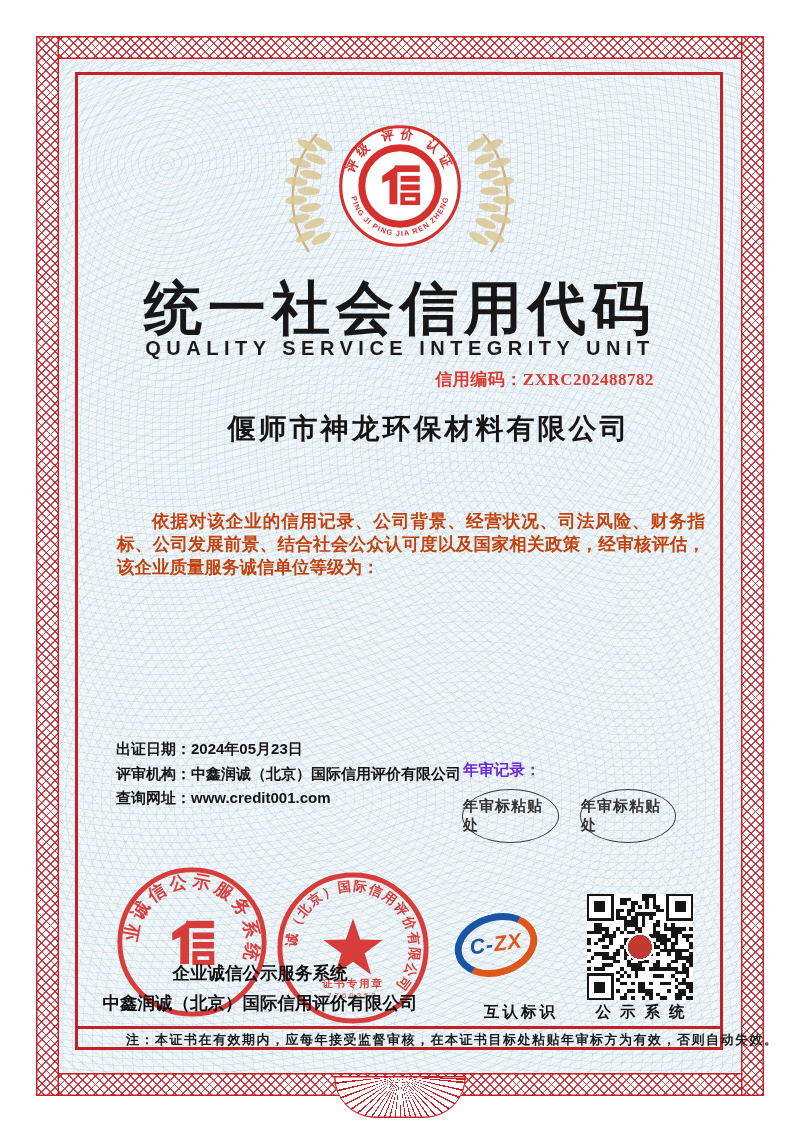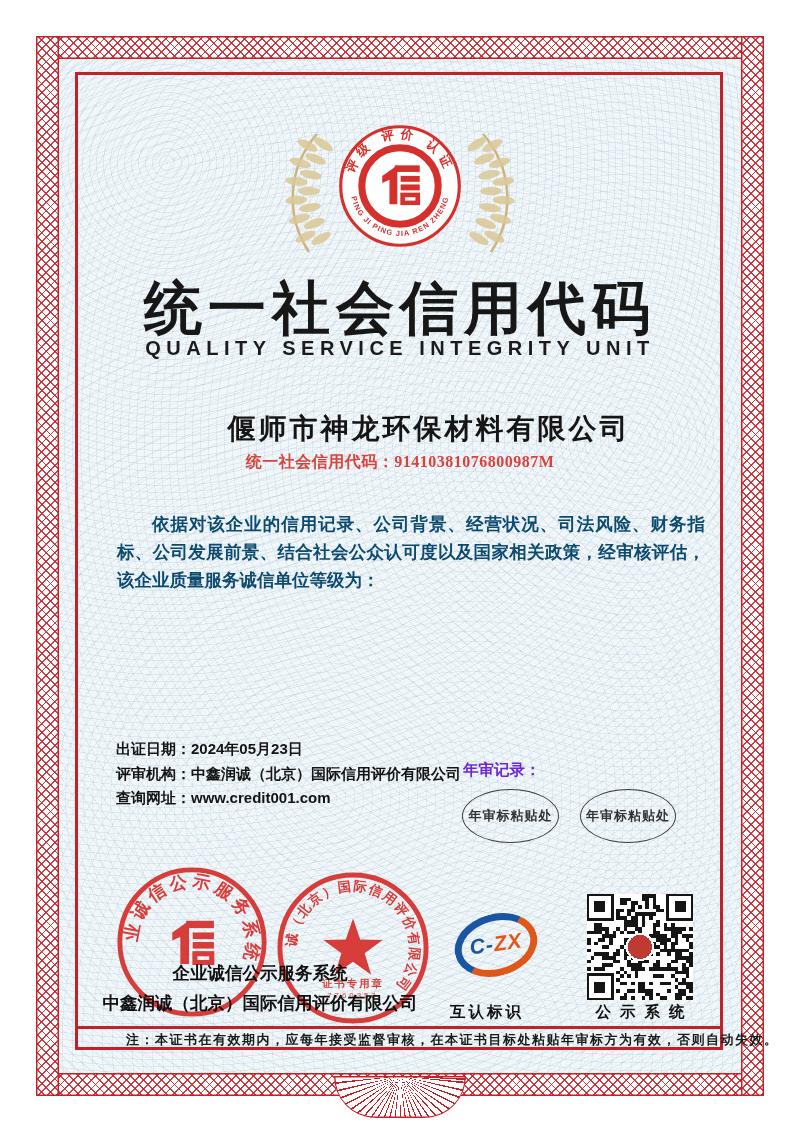--- a/index.html
+++ b/index.html
@@ -47,33 +47,33 @@
        font-family:"Liberation Serif","DejaVu Serif",serif;
        font-weight:bold;font-size:17px;color:#dd3a31;letter-spacing:.5px;}
   .company{position:absolute;left:0;top:410px;width:100%;text-align:center;
        font-family:"Liberation Serif","DejaVu Serif",serif;font-weight:900;
        font-size:28px;letter-spacing:3px;color:#151515;padding-left:29px;}
   .uscc{position:absolute;left:0;top:452px;width:100%;text-align:center;
        font-family:"Liberation Serif","DejaVu Serif",serif;
        font-weight:bold;font-size:16px;color:#da423c;letter-spacing:.5px;}
   .statement{position:absolute;left:117px;top:492px;width:588px;
        font-family:"Liberation Serif","DejaVu Serif",serif;font-weight:bold;
-       font-size:17.5px;line-height:28px;color:#0c4a6e;text-align:justify;text-indent:2em;}
+       font-size:17.5px;line-height:23px;color:#c2410c;text-align:justify;text-indent:2em;}
   .grade{position:absolute;left:0;top:590px;width:100%;text-align:center;
        font-family:"Liberation Serif","DejaVu Serif",serif;font-weight:900;
        font-size:78px;letter-spacing:4px;color:#d32a24;}
   
   .details{position:absolute;left:116px;top:737px;}
   .detail-row{height:24.6px;line-height:24.6px;font-size:15px;font-weight:bold;color:#141414;}
   .detail-row .v{font-family:"Liberation Sans","DejaVu Sans",sans-serif;}
   .ar-label{position:absolute;left:463px;top:760px;font-size:15.5px;font-weight:bold;color:#6d28d9;}
   .sticker{position:absolute;box-sizing:border-box;border:1.6px solid #3c3c3c;border-radius:50%;
        display:flex;align-items:center;justify-content:center;
-       font-size:13px;letter-spacing:1px;color:#333;font-weight:bold;
-       font-family:"Liberation Serif","DejaVu Serif",serif;text-align:center;}
+       font-size:15px;letter-spacing:1px;color:#333;font-weight:bold;
+       font-family:"Liberation Serif","DejaVu Serif",serif;}
   .sticker1{left:462px;top:789px;width:97px;height:54px;}
   .sticker2{left:580px;top:789px;width:96px;height:54px;}
   
   .stampL{position:absolute;left:114px;top:864px;width:156px;height:156px;opacity:.93;}
   .stampR{position:absolute;left:274px;top:869px;width:158px;height:158px;opacity:.93;}
   .ringL-text{font-size:18px;font-weight:bold;letter-spacing:4px;fill:#d6302c;
        font-family:"Liberation Serif","DejaVu Serif",serif;}
   .ringR-text{font-size:13.5px;font-weight:bold;letter-spacing:1.5px;fill:#d6302c;
        font-family:"Liberation Serif","DejaVu Serif",serif;}
   .cap{position:absolute;left:100px;width:320px;text-align:center;
@@ -82,21 +82,21 @@
   .cap1{top:961px;}
   .cap2{top:991px;}
   
   .czx{position:absolute;left:454px;top:914px;width:84px;height:62px;
        box-sizing:border-box;border-radius:50%;border:7px solid;
        border-color:#1a55a4 #e0571a #e0571a #1a55a4;transform:rotate(-16deg);}
   .czx-text{position:absolute;left:448px;top:932px;width:96px;text-align:center;
        font-style:italic;font-weight:900;font-size:21px;letter-spacing:1px;transform:rotate(-8deg);}
   .czx-text .c1{color:#1a55a4;} .czx-text .c2{color:#e0571a;}
   .mark-label{position:absolute;font-size:15.5px;font-weight:bold;color:#111;text-align:center;}
-  .mutual-label{left:432px;top:1002px;width:110px;letter-spacing:3px;}
+  .mutual-label{left:466px;top:1002px;width:110px;letter-spacing:3px;}
   .publicity-label{left:580px;top:1002px;width:120px;letter-spacing:9px;text-indent:9px;}
   .qr{position:absolute;left:587px;top:894px;width:106px;height:106px;background:#fff;}
   
   .footer-line{position:absolute;left:78px;top:1026px;width:642px;height:2.5px;background:#c32127;}
   .footer-note{position:absolute;left:82px;top:1031px;width:636px;text-align:center;
        font-family:"Liberation Serif","DejaVu Serif",serif;font-weight:bold;
        font-size:13px;letter-spacing:1.5px;color:#1a1a1a;white-space:nowrap;margin-left:44px;}
 </style>
 </head>
 <body>
@@ -168,23 +168,23 @@
     </text>
     <circle cx="100" cy="100" r="49" fill="#ffffff" stroke="#d6302c" stroke-width="9"></circle>
     <text class="seal-text-en">
       <textPath href="#arcB" startOffset="50%" text-anchor="middle">PING JI PING JIA REN ZHENG</textPath>
     </text>
     <use href="#xin" x="73" y="71" width="54" height="54"></use>
   </svg>
 
   <div class="title">统一社会信用代码</div>
   <div class="title-en">QUALITY SERVICE INTEGRITY UNIT</div>
+  <div class="credit-code"><span>信用编码：</span><span>ZXRC202488782</span></div>
 
   <div class="company">偃师市神龙环保材料有限公司</div>
-  <div class="uscc"><span>统一社会信用代码：</span><span>91410381076800987M</span></div>
 
   <p class="statement">依据对该企业的信用记录、公司背景、经营状况、司法风险、财务指标、公司发展前景、结合社会公众认可度以及国家相关政策，经审核评估，该企业质量服务诚信单位等级为：</p>
 
 
   <div class="details">
     <div class="detail-row"><span>出证日期：</span><span class="v">2024年05月23日</span></div>
     <div class="detail-row"><span>评审机构：</span><span class="v">中鑫润诚（北京）国际信用评价有限公司</span></div>
     <div class="detail-row"><span>查询网址：</span><span class="v">www.credit001.com</span></div>
   </div>
 

